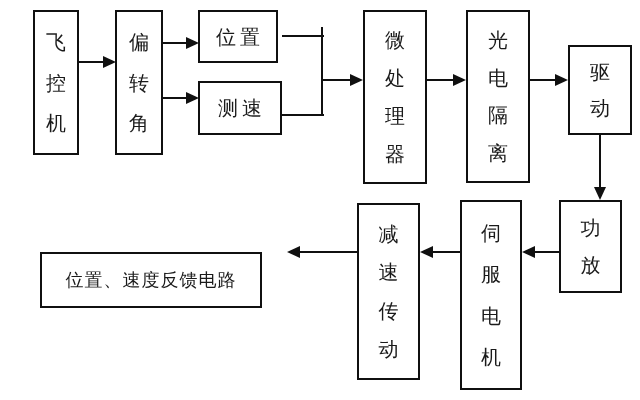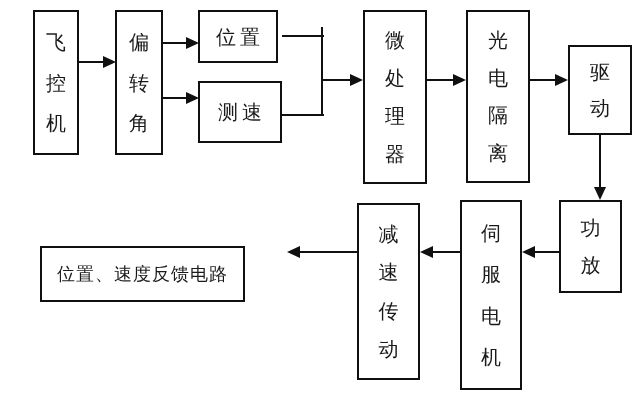--- a/index.html
+++ b/index.html
@@ -42,21 +42,21 @@
         <span>偏</span>
         <span>转</span>
         <span>角</span>
       </div>
   </div>
 
   <div class="block" style="left:198px;top:10px;width:80px;height:53px">
     <div class="htext">位置</div>
   </div>
 
-  <div class="block" style="left:198px;top:81px;width:84px;height:62px">
+  <div class="block" style="left:198px;top:81px;width:84px;height:54px">
     <div class="htext">测速</div>
   </div>
 
   <div class="block" style="left:363px;top:10px;width:64px;height:174px">
     <div class="vtext">
         <span>微</span>
         <span>处</span>
         <span>理</span>
         <span>器</span>
       </div>
@@ -96,21 +96,21 @@
 
   <div class="block" style="left:357px;top:203px;width:63px;height:177px">
     <div class="vtext">
         <span>减</span>
         <span>速</span>
         <span>传</span>
         <span>动</span>
       </div>
   </div>
 
-  <div class="block" style="left:40px;top:246px;width:205px;height:56px">
+  <div class="block" style="left:40px;top:252px;width:222px;height:56px">
     <div class="htext-long">位置、速度反馈电路</div>
   </div>
 
   <div class="hline" style="left:79px;top:61px;width:24px"></div>
   <div class="arr-r" style="left:103px;top:56px"></div>
 
   <div class="hline" style="left:163px;top:42px;width:23px"></div>
   <div class="arr-r" style="left:186px;top:37px"></div>
 
   <div class="hline" style="left:163px;top:97px;width:23px"></div>

